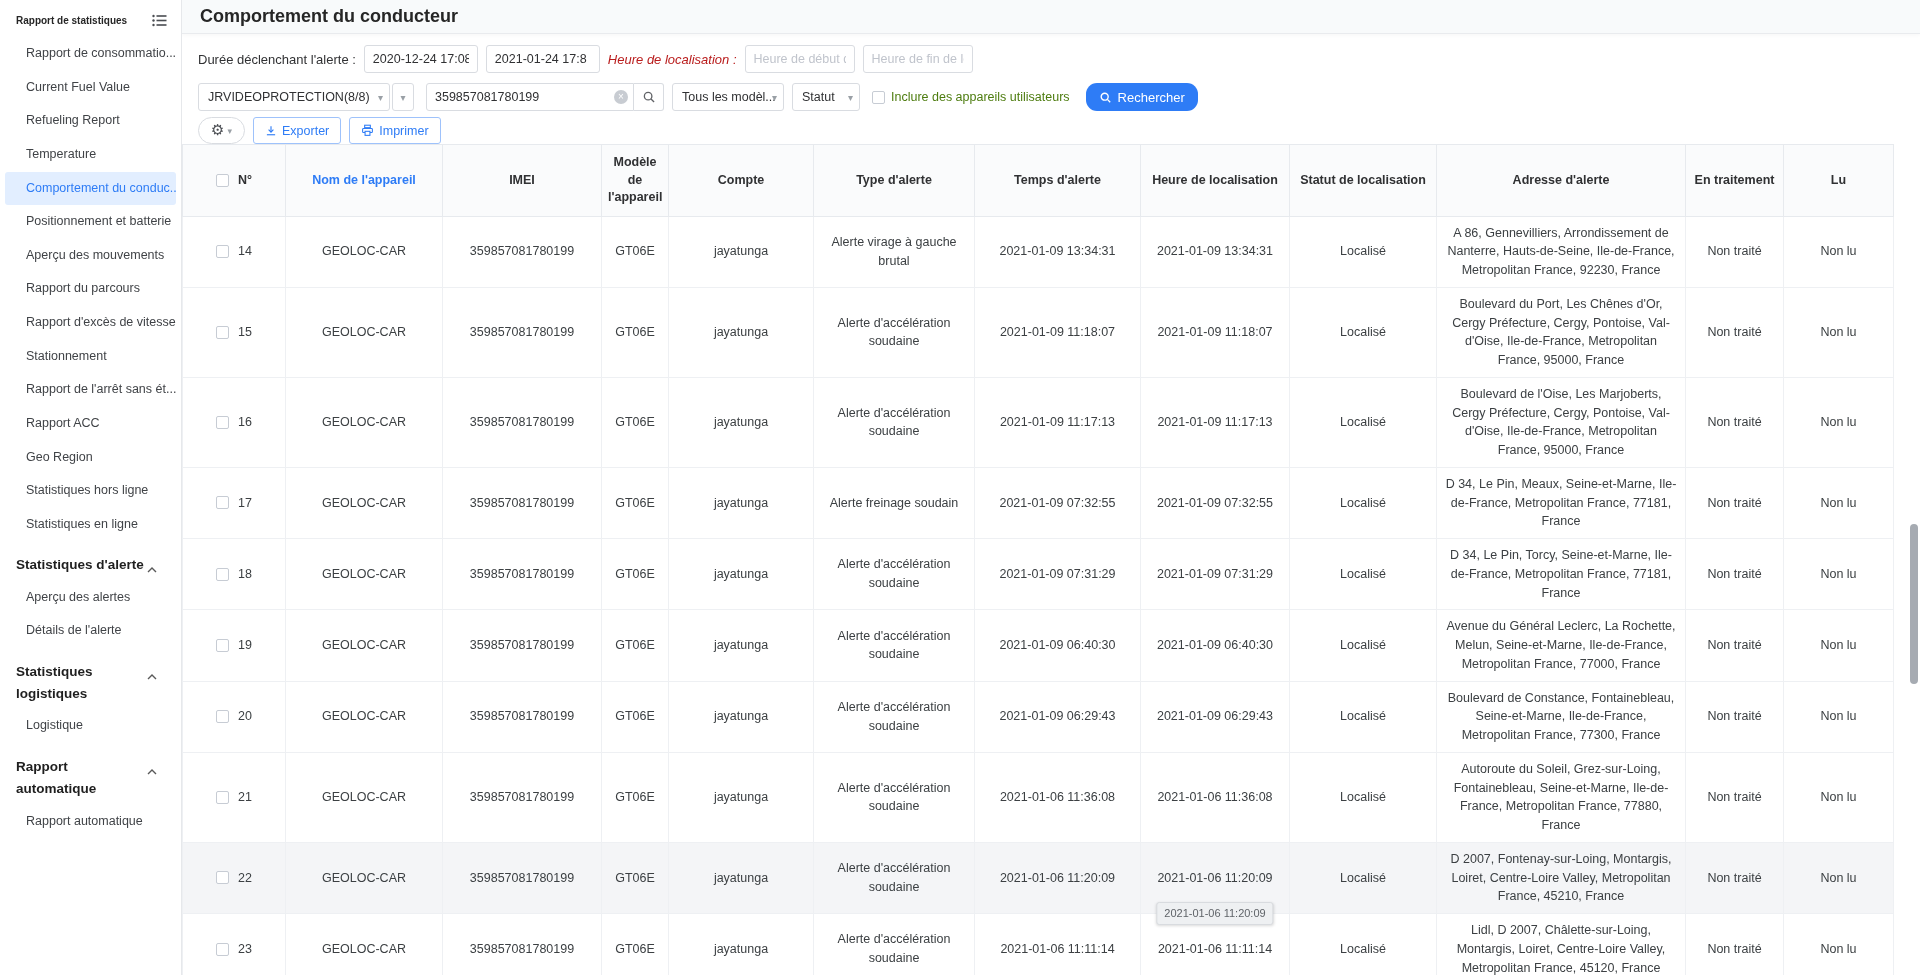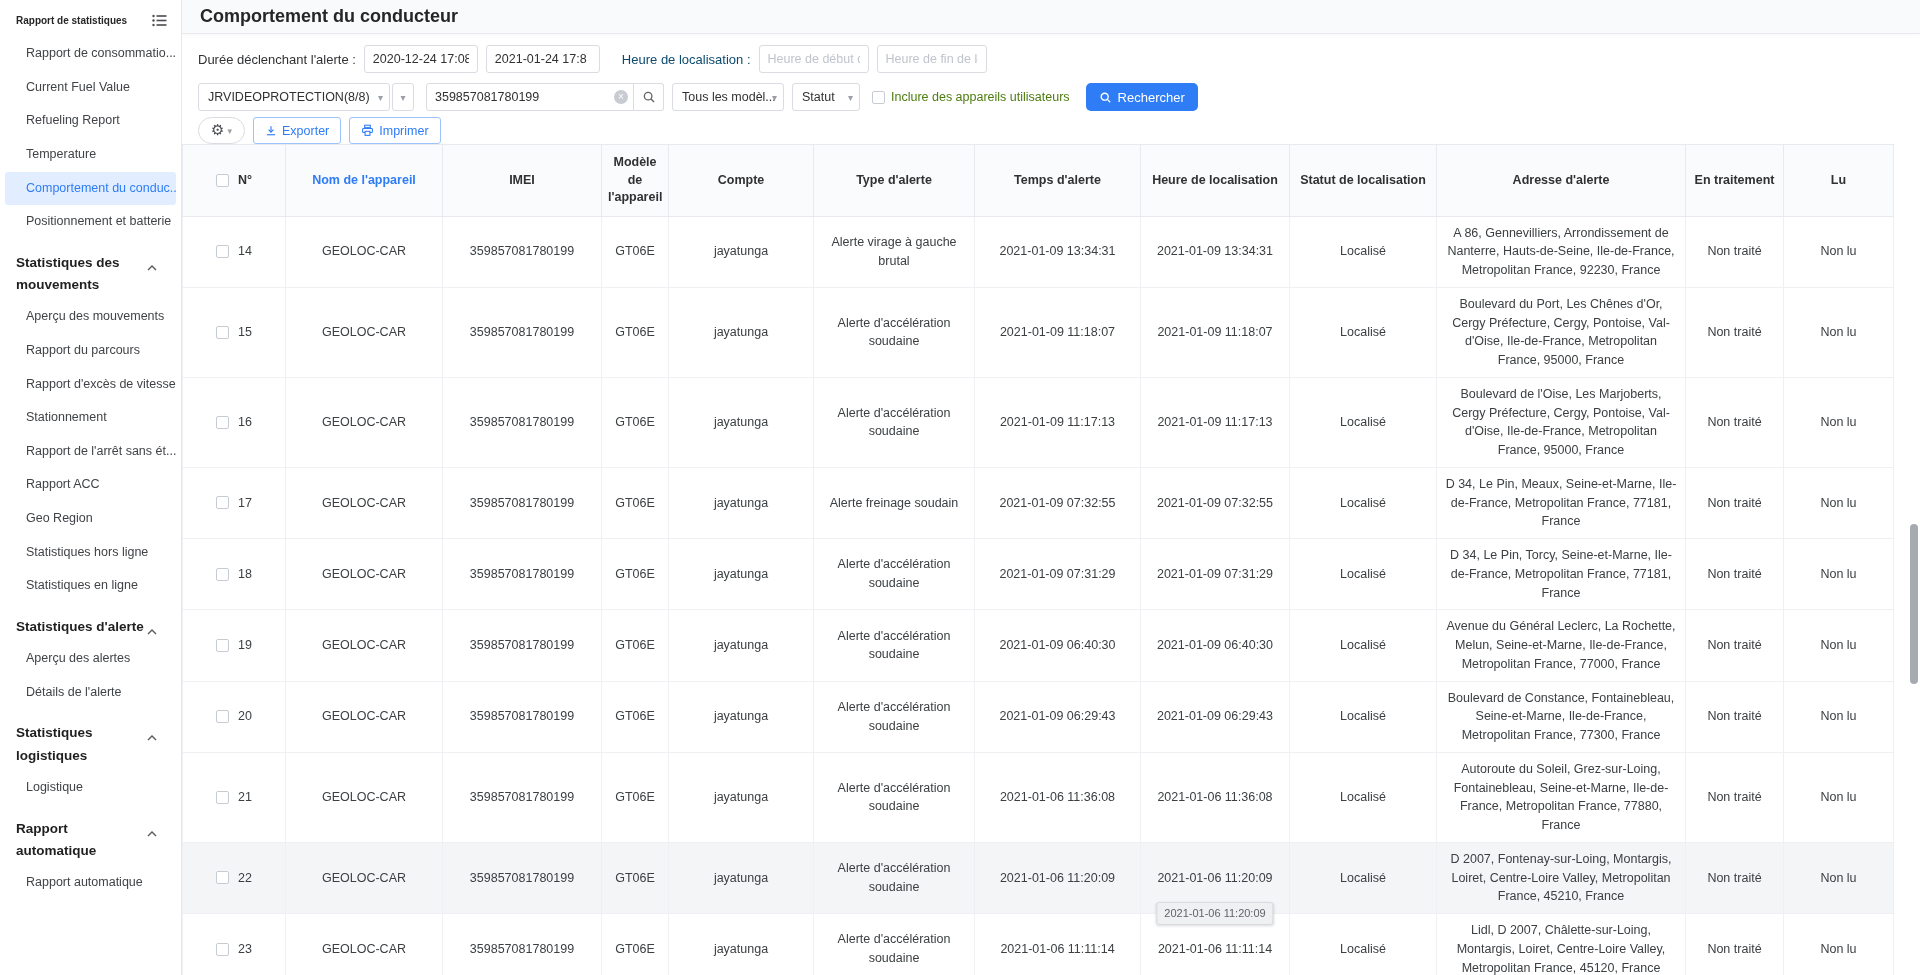--- a/index.html
+++ b/index.html
@@ -39,21 +39,21 @@
   .main-header {
     height:34px; min-height:34px; background:#f8fafb; border-bottom:1px solid #e9ebee;
     box-shadow:0 1px 4px rgba(0,0,0,.04);
     display:flex; align-items:center; padding-left:18px;
   }
   .main-header .title { font-size:18px; font-weight:bold; color:#262626; }
 
   .filters { padding:11px 16px 0 16px; }
   .filter-row1 { display:flex; align-items:center; gap:8px; }
   .flabel { font-size:13px; color:#303133; white-space:nowrap; }
-  .flabel.second { margin-left:14px; color:#0c4a6e; }
+  .flabel.second { color:#b91c1c;font-style:italic; }
   input.tbox {
     height:28px; border:1px solid #d9dce1; border-radius:3px; padding:0 8px;
     font-size:12.5px; color:#303133; width:114px; outline:none;
     font-family:"Liberation Sans", sans-serif; background:#fff;
   }
   input.tbox::placeholder { color:#c0c4cc; }
   input.tbox.ph { width:110px; }
 
   .filter-row2 { margin-top:10px; display:flex; align-items:flex-start; justify-content:space-between;flex-direction:column; }
   .fr2-left { display:flex; align-items:center; gap:8px; flex-wrap:nowrap; }
@@ -89,21 +89,21 @@
     color:#606266; cursor:pointer;
   }
 
   .check-wrap { display:flex; align-items:center; gap:6px; margin-left:4px; font-size:12.5px; color:#4d7c0f; white-space:nowrap; }
   .checkbox {
     display:inline-block; width:13px; height:13px; border:1px solid #c7ccd4;
     border-radius:2px; background:#fff; cursor:pointer; flex:none;
   }
 
   .btn-primary {
-    height:28px; background:#2e7cf6; color:#fff; border:none; border-radius:5px;
+    height:28px; background:#2e7cf6; color:#fff; border:none; border-radius:11px;
     padding:0 13px; font-size:13px; display:flex; align-items:center; gap:6px;
     cursor:pointer; margin-left:8px; font-family:"Liberation Sans", sans-serif;
   }
   .btn-outline {
     height:27px; background:#fff; color:#2e7cf6; border:1px solid #9ec2fb; border-radius:3px;
     padding:0 11px; font-size:12.5px; display:flex; align-items:center; gap:5px;
     cursor:pointer; white-space:nowrap; font-family:"Liberation Sans", sans-serif;
   }
   .gear-pill {
     height:27px; min-width:47px; border:1px solid #d9dce1; border-radius:14px; background:#fff;
@@ -164,23 +164,20 @@
         </svg>
       </span>
     </div>
     <div>
         <div class="side-item">Rapport de consommatio...</div>
         <div class="side-item">Current Fuel Value</div>
         <div class="side-item">Refueling Report</div>
         <div class="side-item">Temperature</div>
         <div class="side-item selected">Comportement du conduc...</div>
         <div class="side-item">Positionnement et batterie</div>
-        <div class="side-group-header"><span>Statistiques des mouvements</span><span class="chev"><svg width="10" height="6" viewBox="0 0 10 6">
-              <polyline points="1,5 5,1 9,5" fill="none" stroke="currentColor" stroke-width="1.4"></polyline>
-            </svg></span></div>
         <div class="side-item">Aperçu des mouvements</div>
         <div class="side-item">Rapport du parcours</div>
         <div class="side-item">Rapport d'excès de vitesse</div>
         <div class="side-item">Stationnement</div>
         <div class="side-item">Rapport de l'arrêt sans ét...</div>
         <div class="side-item">Rapport ACC</div>
         <div class="side-item">Geo Region</div>
         <div class="side-item">Statistiques hors ligne</div>
         <div class="side-item">Statistiques en ligne</div>
         <div class="side-group-header"><span>Statistiques d'alerte</span><span class="chev"><svg width="10" height="6" viewBox="0 0 10 6">

